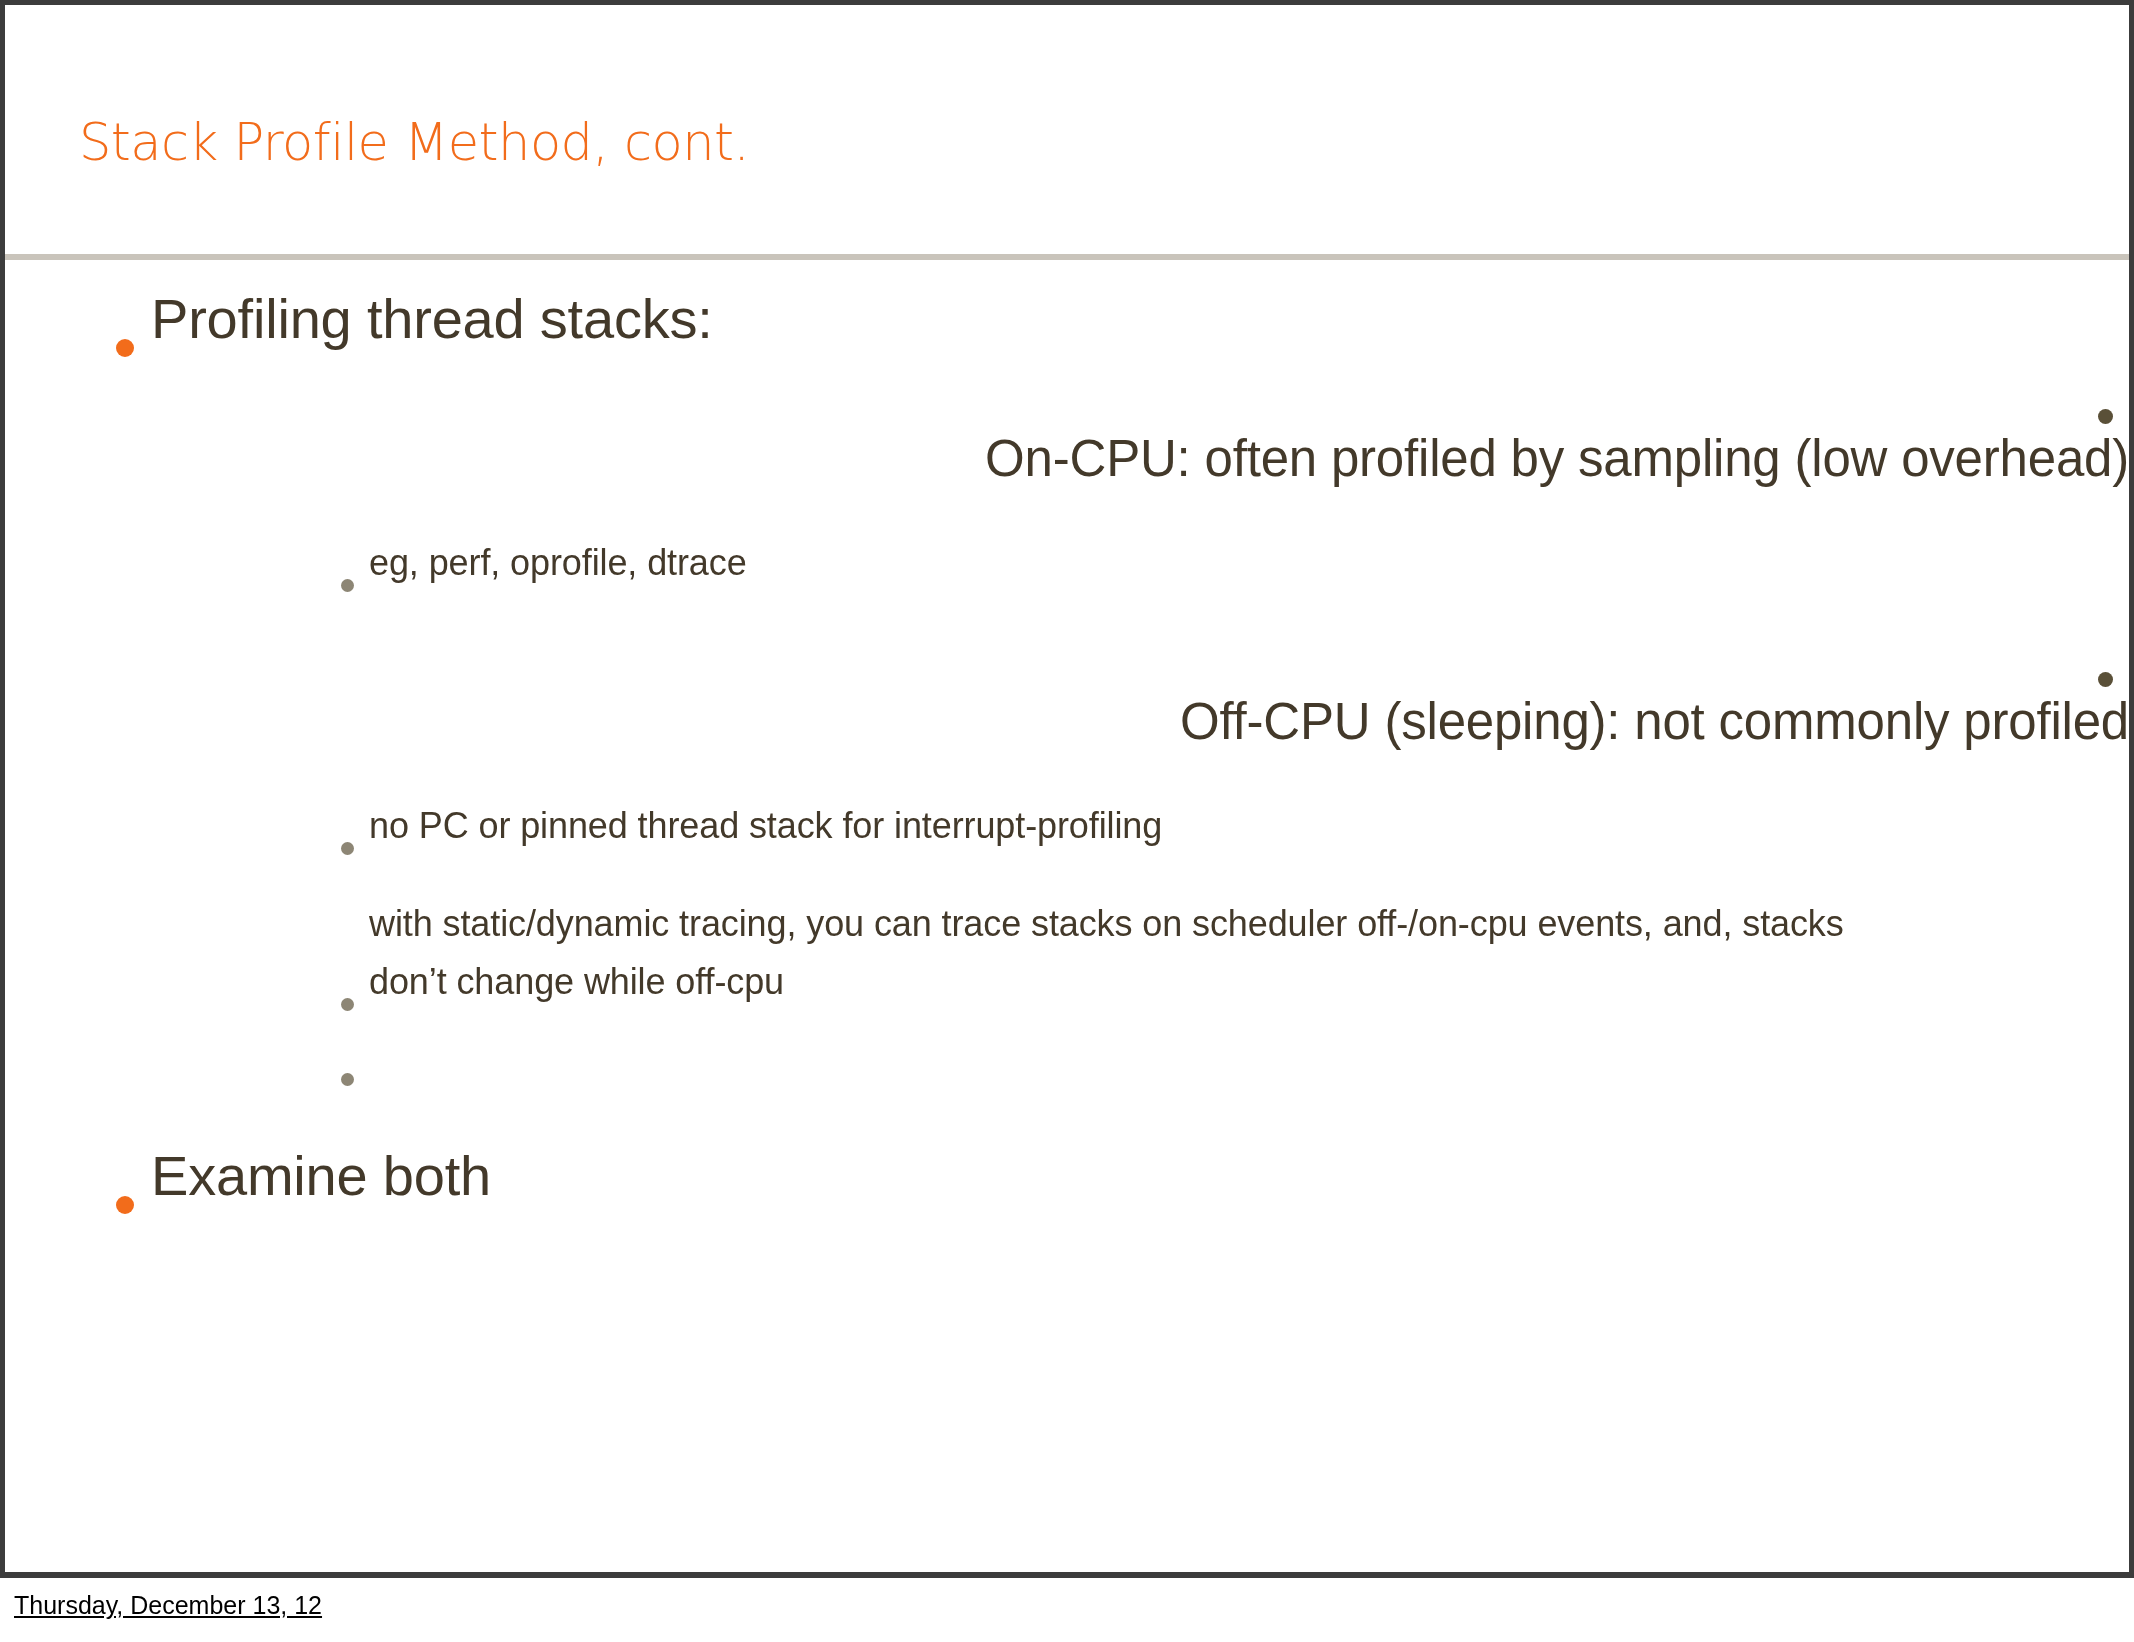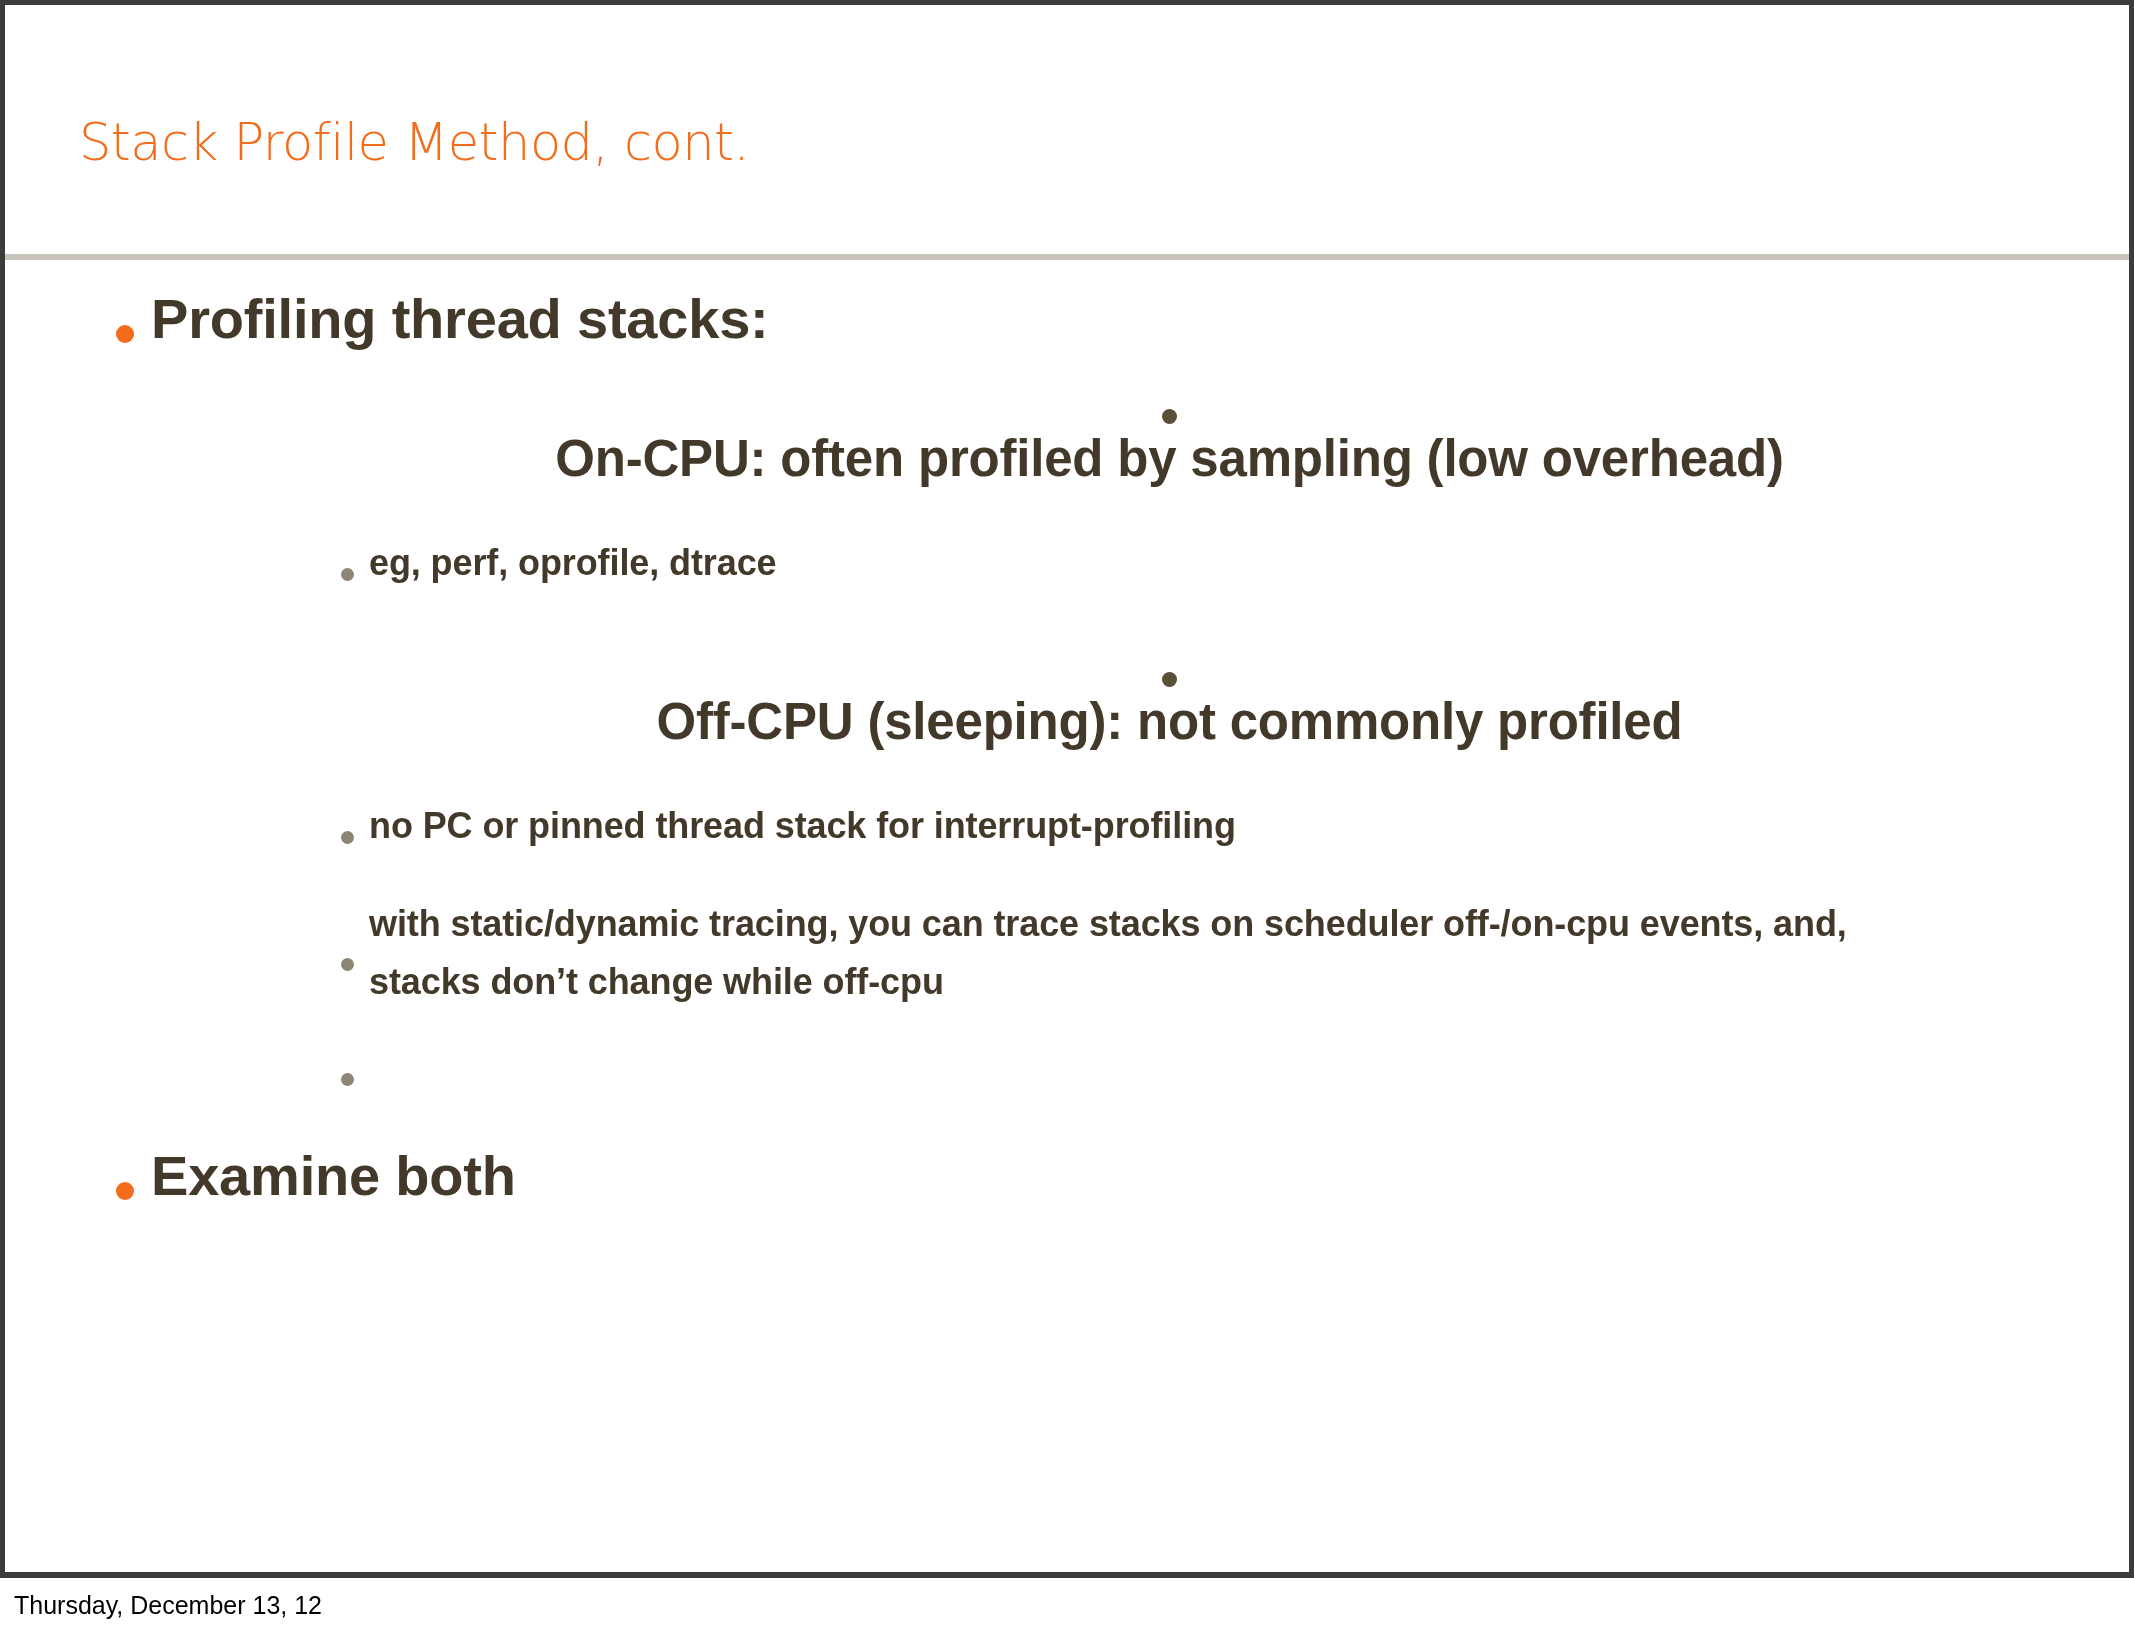--- a/index.html
+++ b/index.html
@@ -68,23 +68,22 @@
   
   .body-block {
     position: absolute;
     left: 0;
     top: 276px;
     width: 2124px;
   }
 
   .bullet-row {
     display: flex;
-    align-items: center;
+    align-items: flex-end;
     box-sizing: border-box;
-    font-weight: bold;
   }
 
   .bullet-marker {
     flex: 0 0 auto;
     display: flex;
     align-items: flex-start;
     justify-content: center;
   }
 
   .dot {
@@ -147,20 +146,21 @@
   
   .footer {
     position: absolute;
     left: 14px;
     top: 1590px;
     font-family: "Liberation Sans", sans-serif;
     font-size: 25px;
     line-height: 30px;
     color: #000000;
     white-space: nowrap;
+    text-decoration: underline;
   }
 </style>
 </head>
 <body>
 
 <div class="slide-frame">
   <div class="slide-inner">
 
     <div class="title-block">
       <h1 class="slide-title">Stack Profile Method, cont.</h1>

